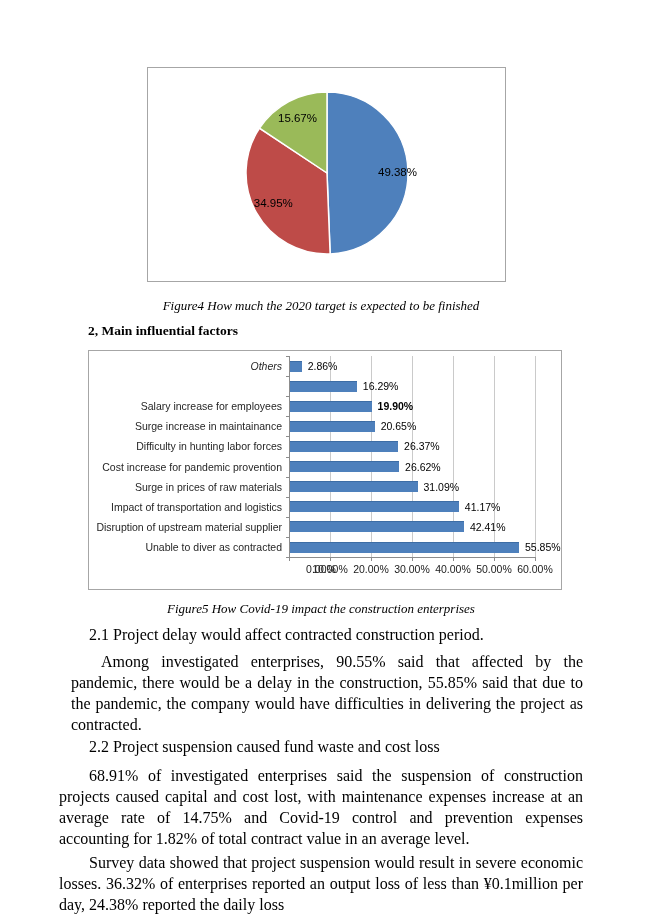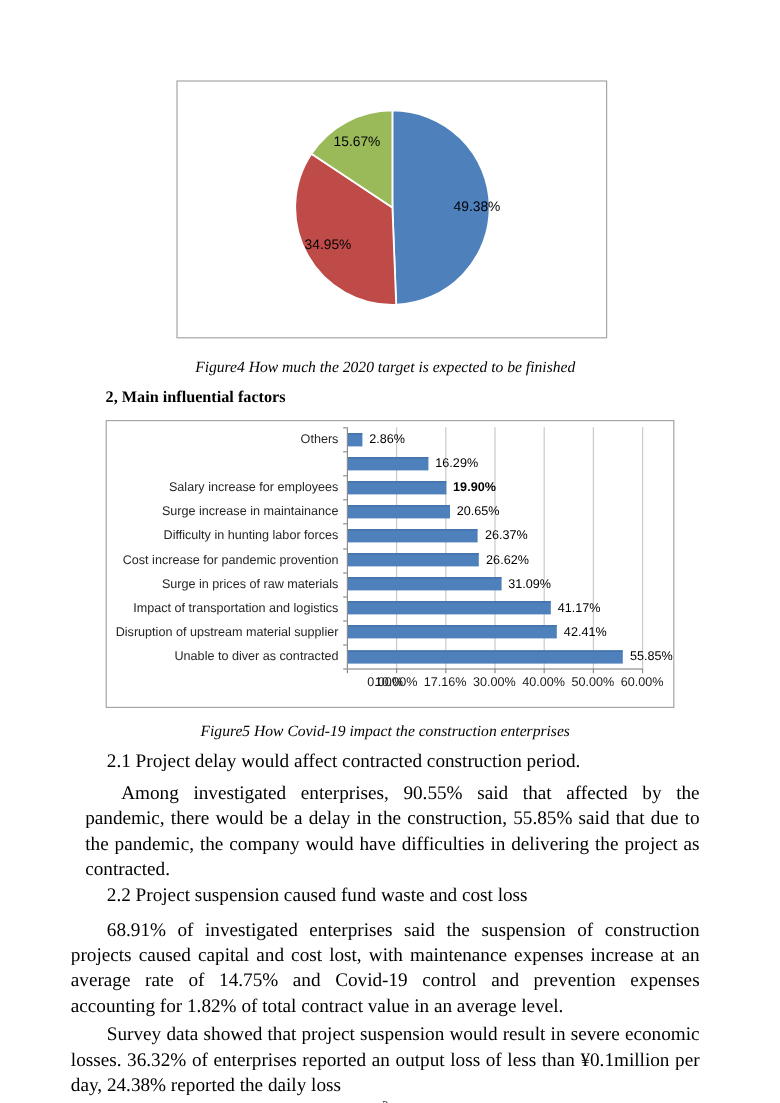--- a/index.html
+++ b/index.html
@@ -48,21 +48,21 @@
 
   <div class="chart-frame bar-frame" id="bar-chart">
       <div class="axis-line-v" style="left: 200px; top: 5px; height: 201px;"></div>
       <div class="tick-mark" style="left: 200px; top: 206px;"></div>
       <div class="tick-label" style="left: 200px; top: 212px; margin-left: 32px;">0.00%</div>
       <div class="grid-line" style="left: 241px; top: 5px; height: 201px;"></div>
       <div class="tick-mark" style="left: 241px; top: 206px;"></div>
       <div class="tick-label" style="left: 241px; top: 212px;">10.00%</div>
       <div class="grid-line" style="left: 282px; top: 5px; height: 201px;"></div>
       <div class="tick-mark" style="left: 282px; top: 206px;"></div>
-      <div class="tick-label" style="left: 282px; top: 212px;">17.16%</div>
+      <div class="tick-label" style="left: 282px; top: 212px;">20.00%</div>
       <div class="grid-line" style="left: 323px; top: 5px; height: 201px;"></div>
       <div class="tick-mark" style="left: 323px; top: 206px;"></div>
       <div class="tick-label" style="left: 323px; top: 212px;">30.00%</div>
       <div class="grid-line" style="left: 364px; top: 5px; height: 201px;"></div>
       <div class="tick-mark" style="left: 364px; top: 206px;"></div>
       <div class="tick-label" style="left: 364px; top: 212px;">40.00%</div>
       <div class="grid-line" style="left: 405px; top: 5px; height: 201px;"></div>
       <div class="tick-mark" style="left: 405px; top: 206px;"></div>
       <div class="tick-label" style="left: 405px; top: 212px;">50.00%</div>
       <div class="grid-line" style="left: 446px; top: 5px; height: 201px;"></div>
@@ -73,21 +73,21 @@
       <div class="cat-tick" style="left: 197px; top: 25.1px;"></div>
       <div class="cat-tick" style="left: 197px; top: 45.2px;"></div>
       <div class="cat-tick" style="left: 197px; top: 65.3px;"></div>
       <div class="cat-tick" style="left: 197px; top: 85.4px;"></div>
       <div class="cat-tick" style="left: 197px; top: 105.5px;"></div>
       <div class="cat-tick" style="left: 197px; top: 125.6px;"></div>
       <div class="cat-tick" style="left: 197px; top: 145.7px;"></div>
       <div class="cat-tick" style="left: 197px; top: 165.8px;"></div>
       <div class="cat-tick" style="left: 197px; top: 185.9px;"></div>
       <div class="cat-tick" style="left: 197px; top: 206px;"></div>
-      <div class="cat-label" style="top: 5px; height: 20.1px; line-height: 20.1px;">Others</div>
+      <div class="cat-label" style="top: 5px; height: 20.1px; line-height: 20.1px; font-style: italic;">Others</div>
       <div class="bar" style="left: 201px; top: 9.6px; width: 11.7px; height: 11px; background: rgb(78, 128, 188);"></div>
       <div class="val-label" style="left: 218.7px; top: 5px; height: 20.1px; line-height: 20.1px;">2.86%</div>
       <div class="bar" style="left: 201px; top: 29.7px; width: 66.8px; height: 11px; background: rgb(78, 128, 188);"></div>
       <div class="val-label" style="left: 273.8px; top: 25.1px; height: 20.1px; line-height: 20.1px;">16.29%</div>
       <div class="cat-label" style="top: 45.2px; height: 20.1px; line-height: 20.1px;">Salary increase for employees</div>
       <div class="bar" style="left: 201px; top: 49.8px; width: 81.6px; height: 11px; background: rgb(78, 128, 188);"></div>
       <div class="val-label" style="left: 288.6px; top: 45.2px; height: 20.1px; line-height: 20.1px; font-weight: bold;">19.90%</div>
       <div class="cat-label" style="top: 65.3px; height: 20.1px; line-height: 20.1px;">Surge increase in maintainance</div>
       <div class="bar" style="left: 201px; top: 69.9px; width: 84.7px; height: 11px; background: rgb(78, 128, 188);"></div>
       <div class="val-label" style="left: 291.7px; top: 65.3px; height: 20.1px; line-height: 20.1px;">20.65%</div>

